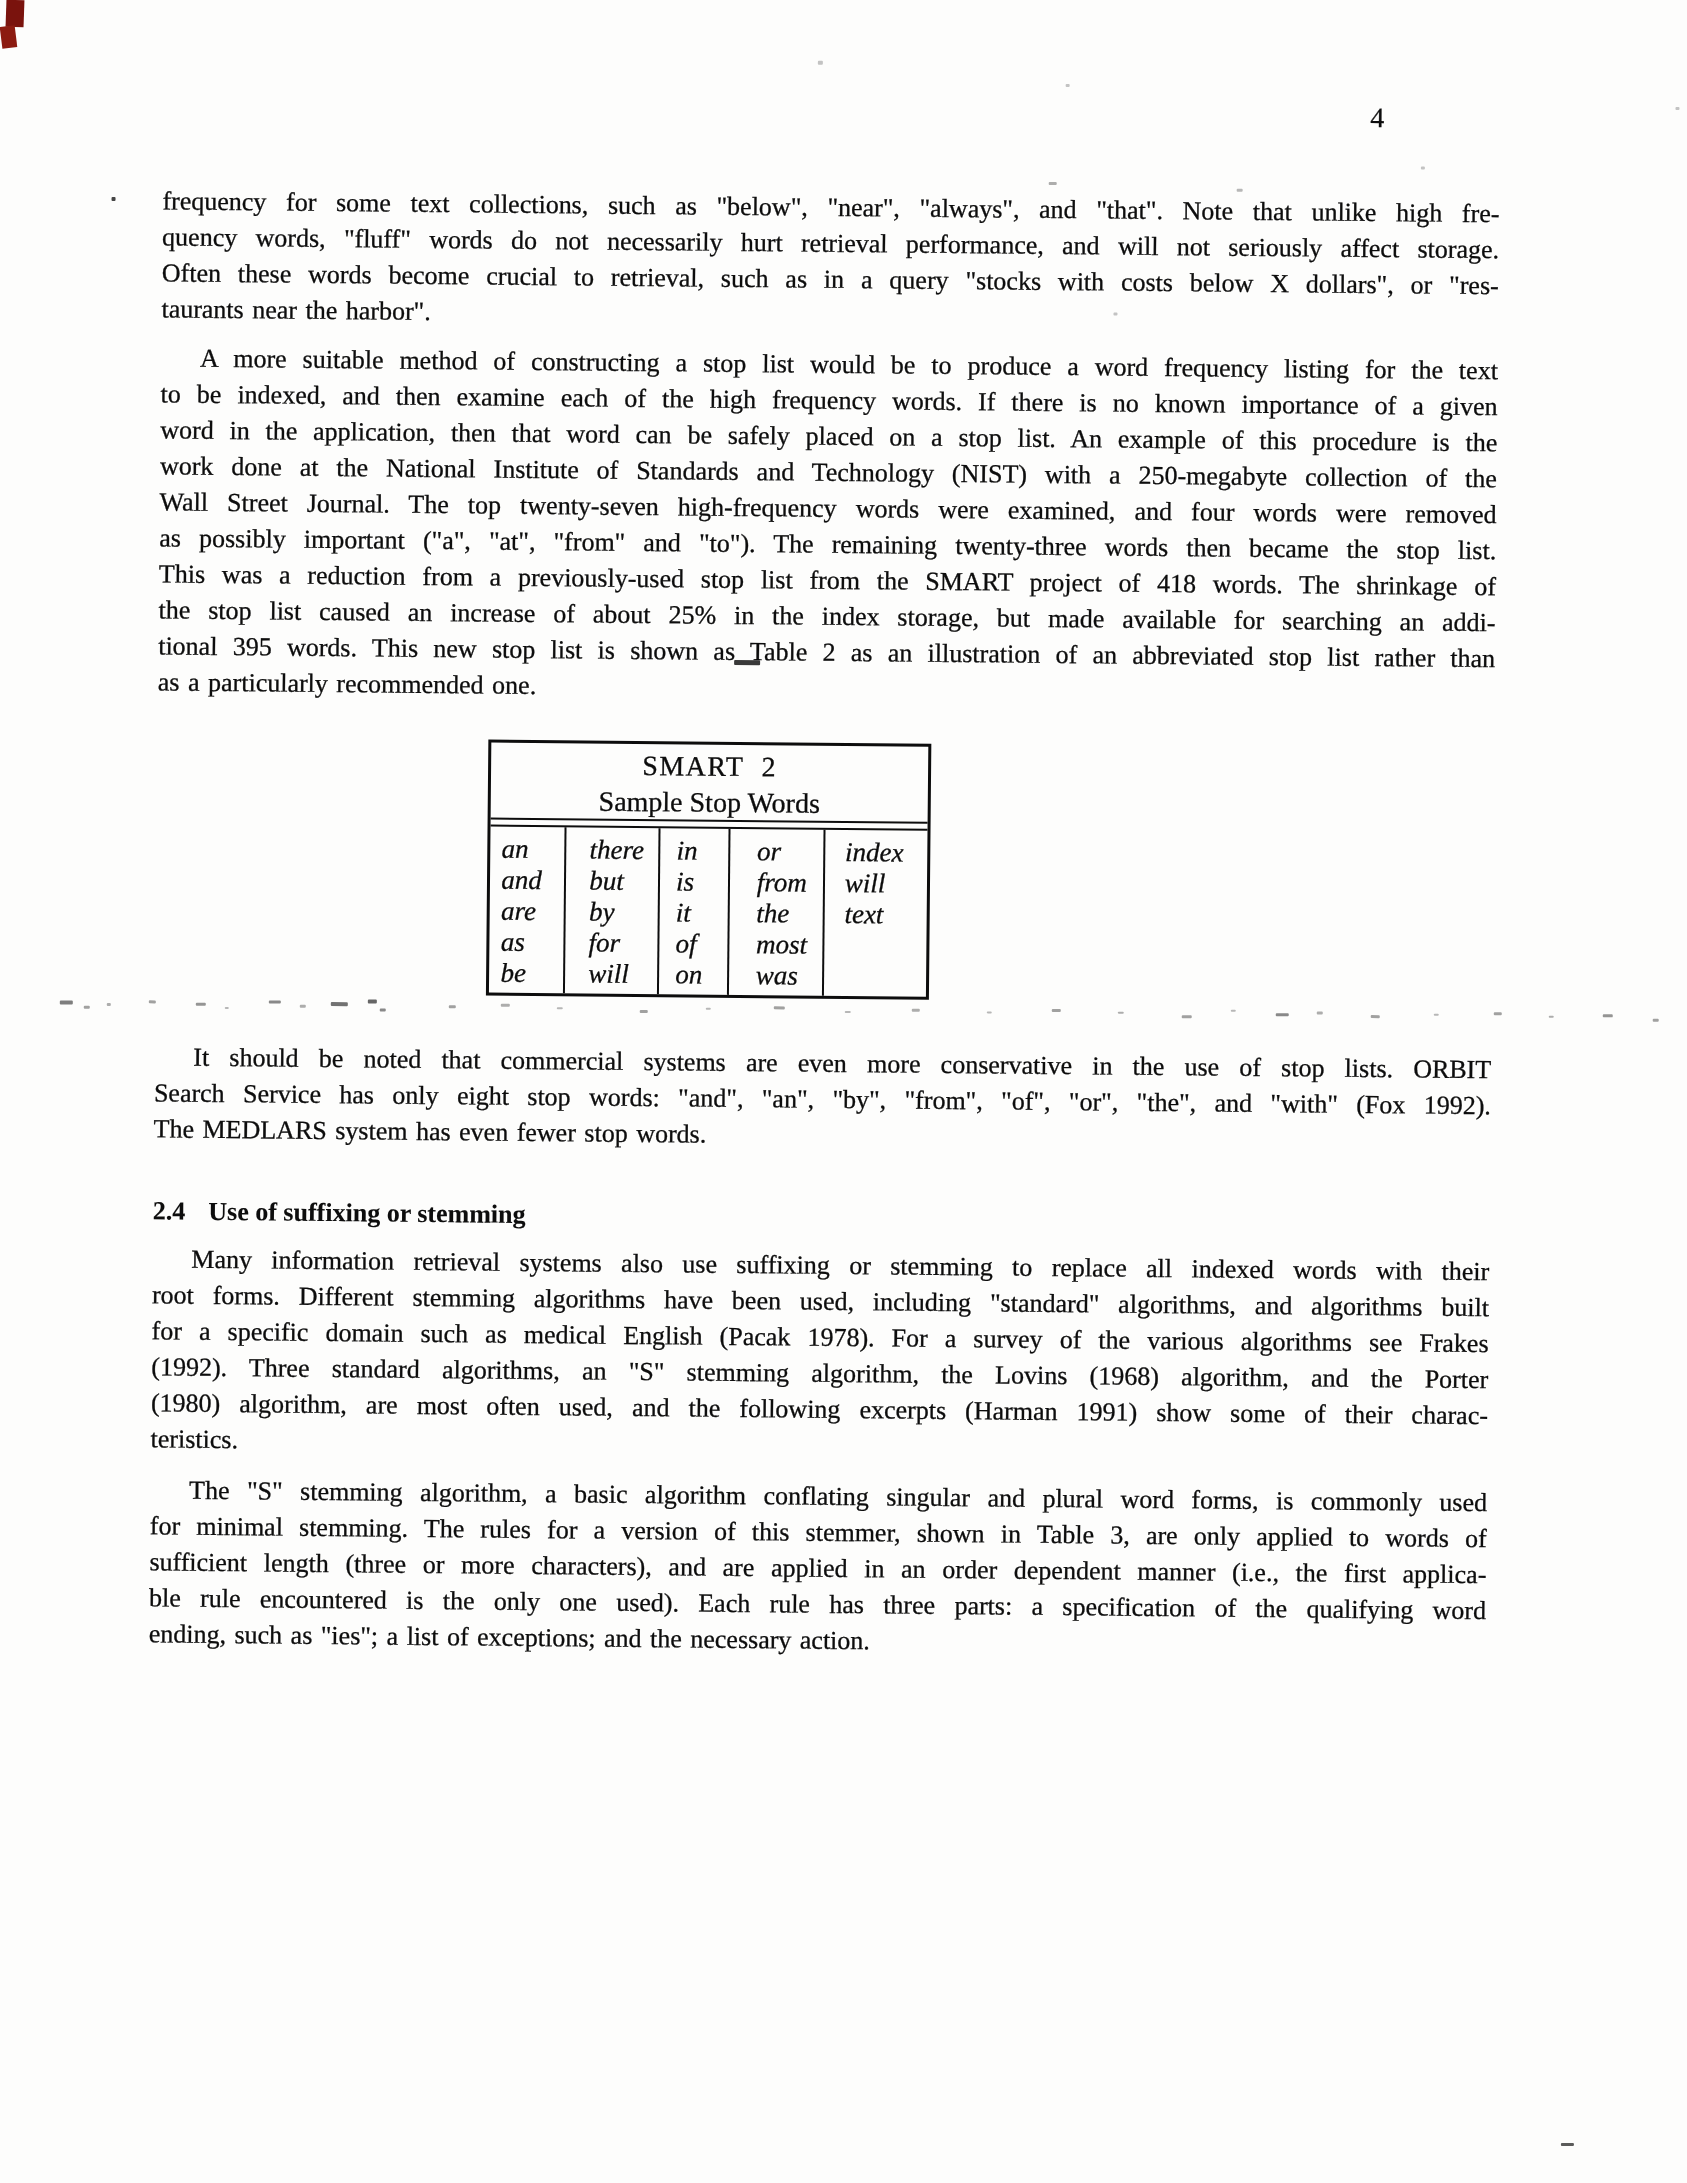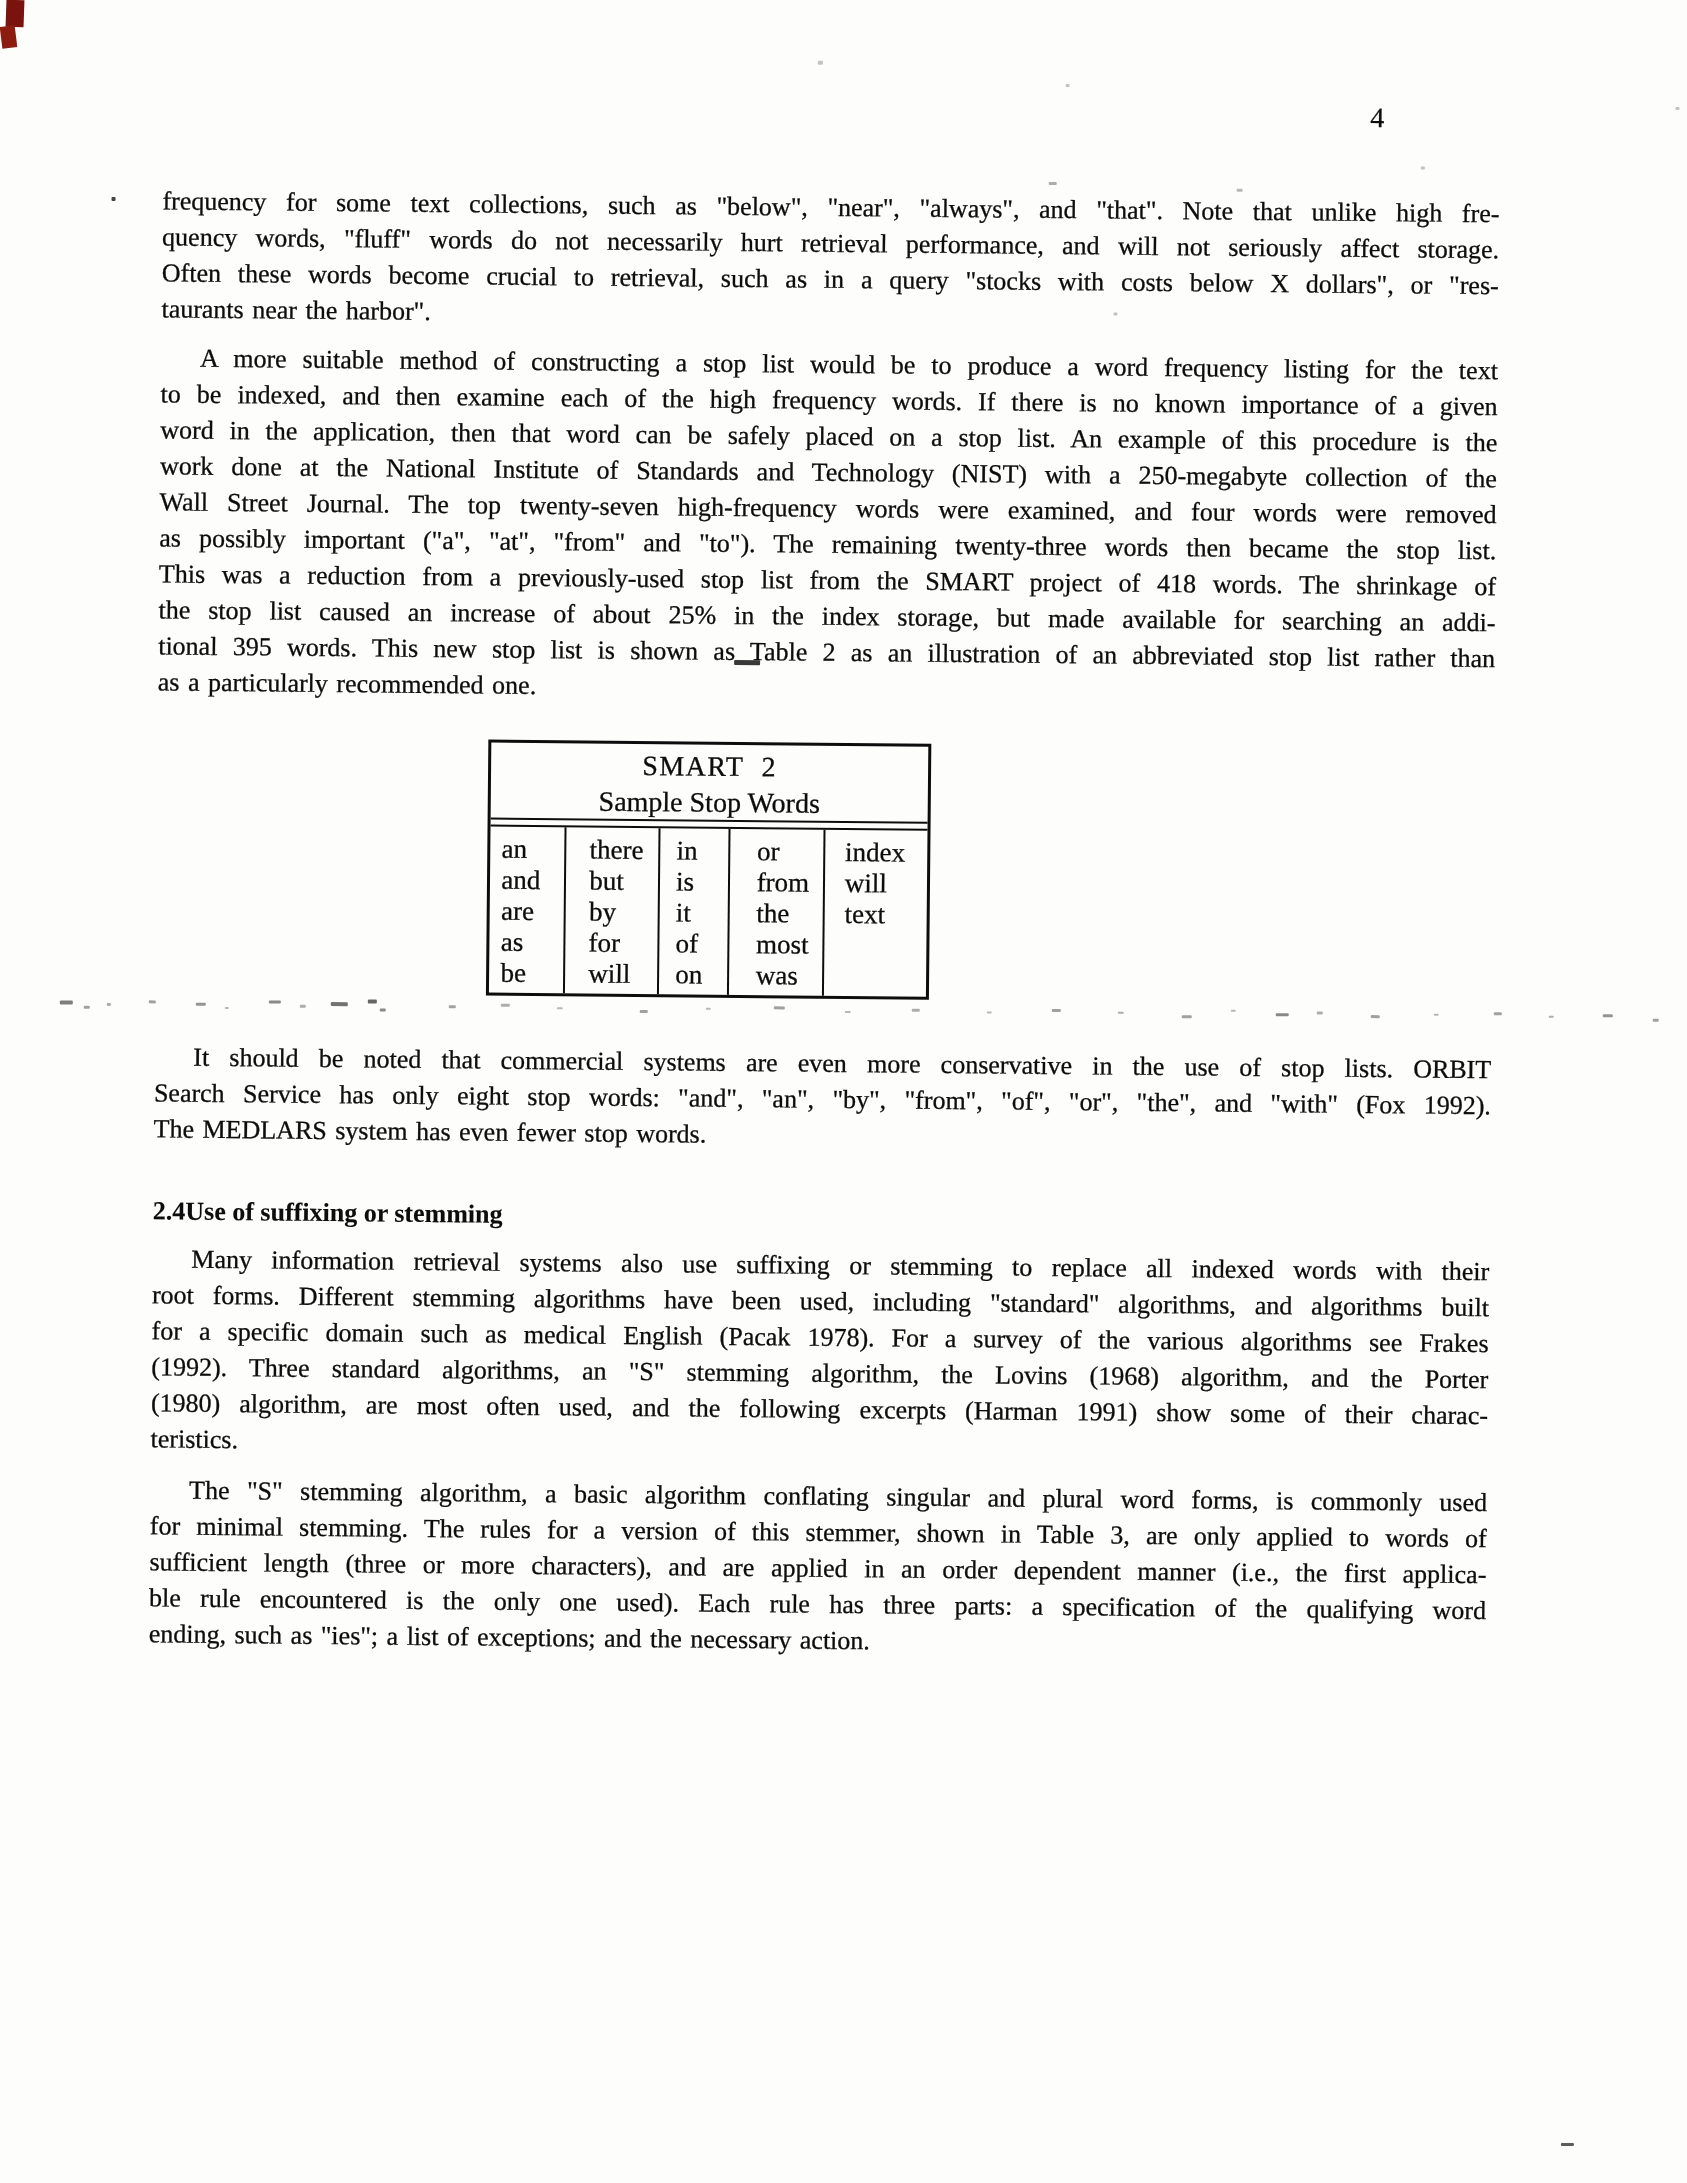--- a/index.html
+++ b/index.html
@@ -12,40 +12,40 @@
   
   .para{position:absolute;left:154px;width:1337px;font-size:26px;
     -webkit-text-stroke:0.3px #0d0d0d;word-spacing:2px;}
   .line{line-height:36px;height:36px;text-align:justify;text-align-last:justify;}
   .line.last{text-align-last:left;}
   .ind .line:first-child{text-indent:39px;}
   .pagenum{position:absolute;left:1361px;top:97px;font-size:28px;
     -webkit-text-stroke:0.3px #0d0d0d;}
   .heading{position:absolute;left:154px;top:1203px;font-size:26px;font-weight:bold;
     -webkit-text-stroke:0.1px #0d0d0d;}
-  .h-num{}
+  .h-num{margin-right:23px;}
   
   .tbox{position:absolute;left:485px;top:743px;width:443px;height:256px;
     border:3.5px solid #0d0d0d;box-sizing:border-box;display:flex;flex-direction:column;
     background:#fdfdfc;}
   .t-title{text-align:center;padding-top:4px;font-size:28px;height:75px;
     box-sizing:border-box;-webkit-text-stroke:0.3px #0d0d0d;}
   .t-t1{line-height:36px;letter-spacing:1.5px;}
   .t-t1 .t-num{margin-left:17px;}
   .t-t2{line-height:36px;}
   .t-rule{height:4.5px;border-top:2.5px solid #0d0d0d;border-bottom:2.5px solid #0d0d0d;}
   .t-cols{display:flex;flex:1;}
   .t-col{box-sizing:border-box;padding-top:7px;}
   .t-col + .t-col{border-left:2.5px solid #0d0d0d;}
   .c1{width:17%;padding-left:11.4px;}
   .c2{width:21.4%;padding-left:23px;}
   .c3{width:16%;padding-left:16.4px;}
   .c4{width:21.9%;padding-left:27px;}
   .c5{flex:1;padding-left:19.4px;}
-  .t-word{font-size:27px;line-height:31px;-webkit-text-stroke:0.3px #0d0d0d;}
+  .t-word{font-size:27px;line-height:31px;font-style:italic;-webkit-text-stroke:0.3px #0d0d0d;}
   
   .dot{position:absolute;background:#161616;border-radius:1px;}
   .redmark{position:absolute;}
   .rm1{left:6px;top:0;width:18.4px;height:27px;background:#7a130d;transform:rotate(2deg);}
   .rm2{left:1px;top:26px;width:15.4px;height:22px;background:#8c1b10;transform:rotate(-7deg);}
 </style>
 </head>
 <body>
 
 <div class="page">

